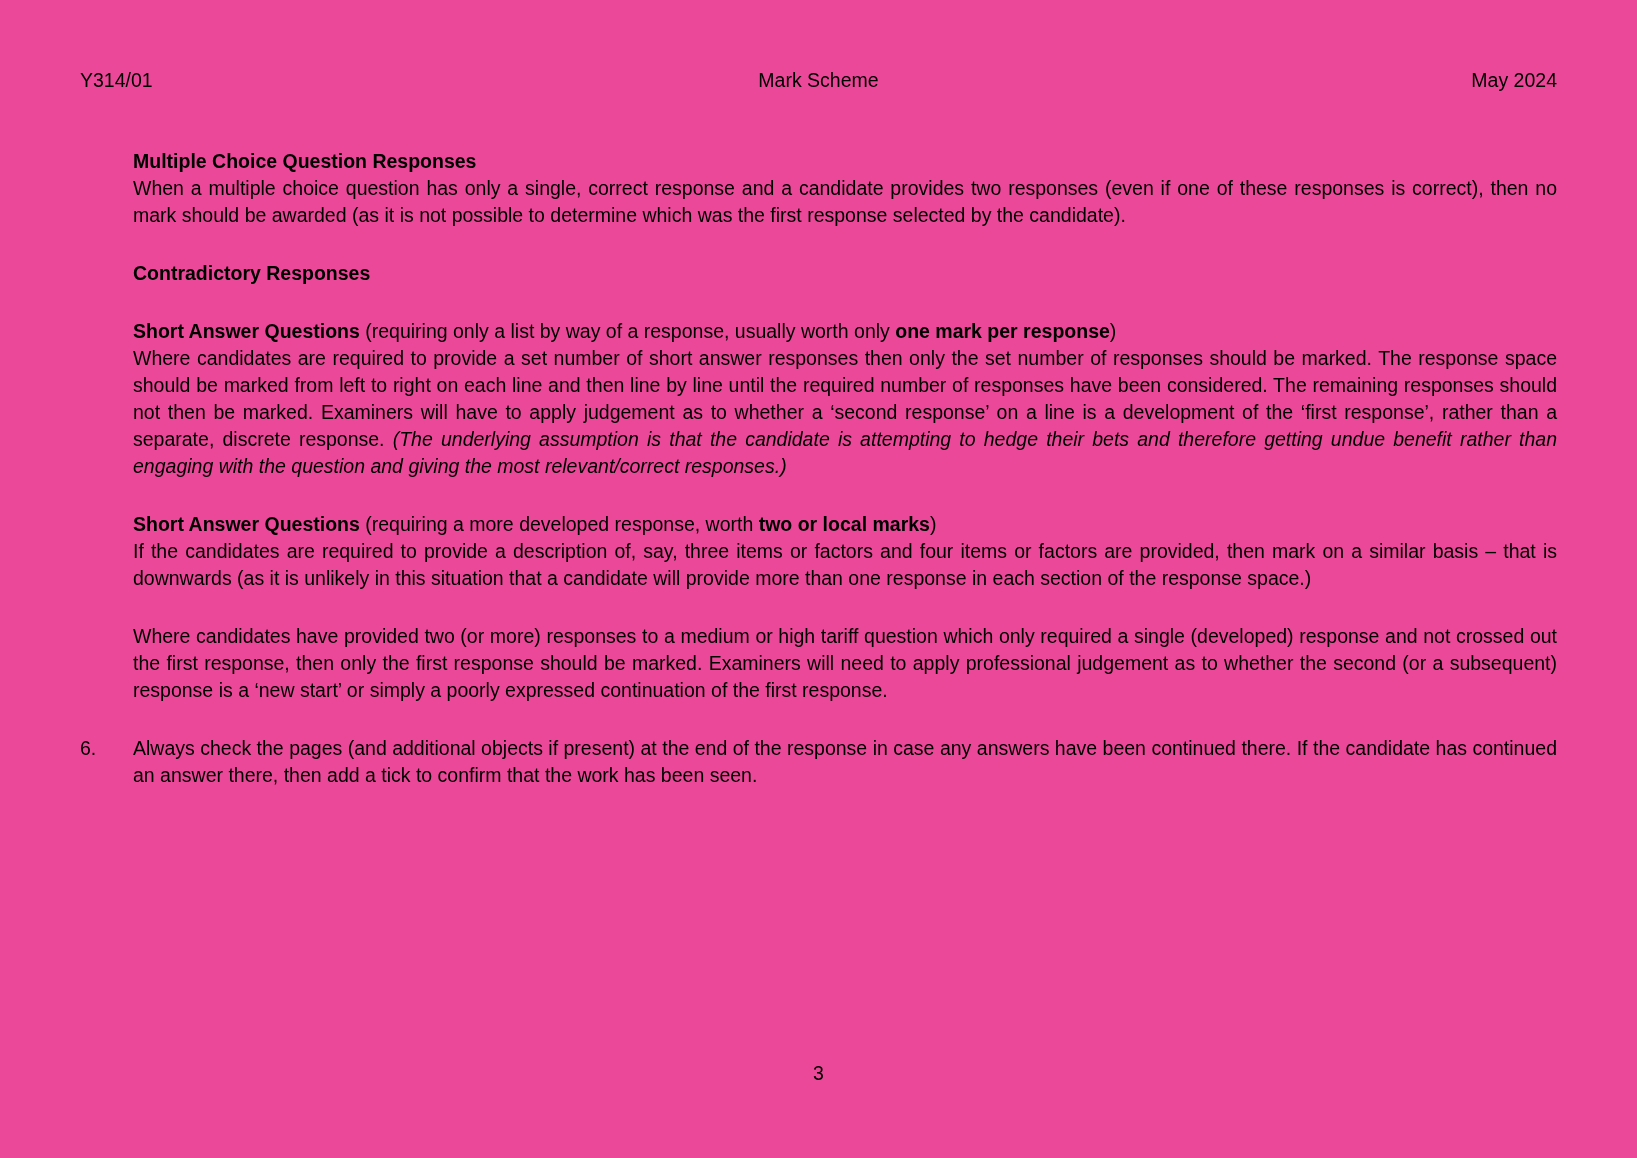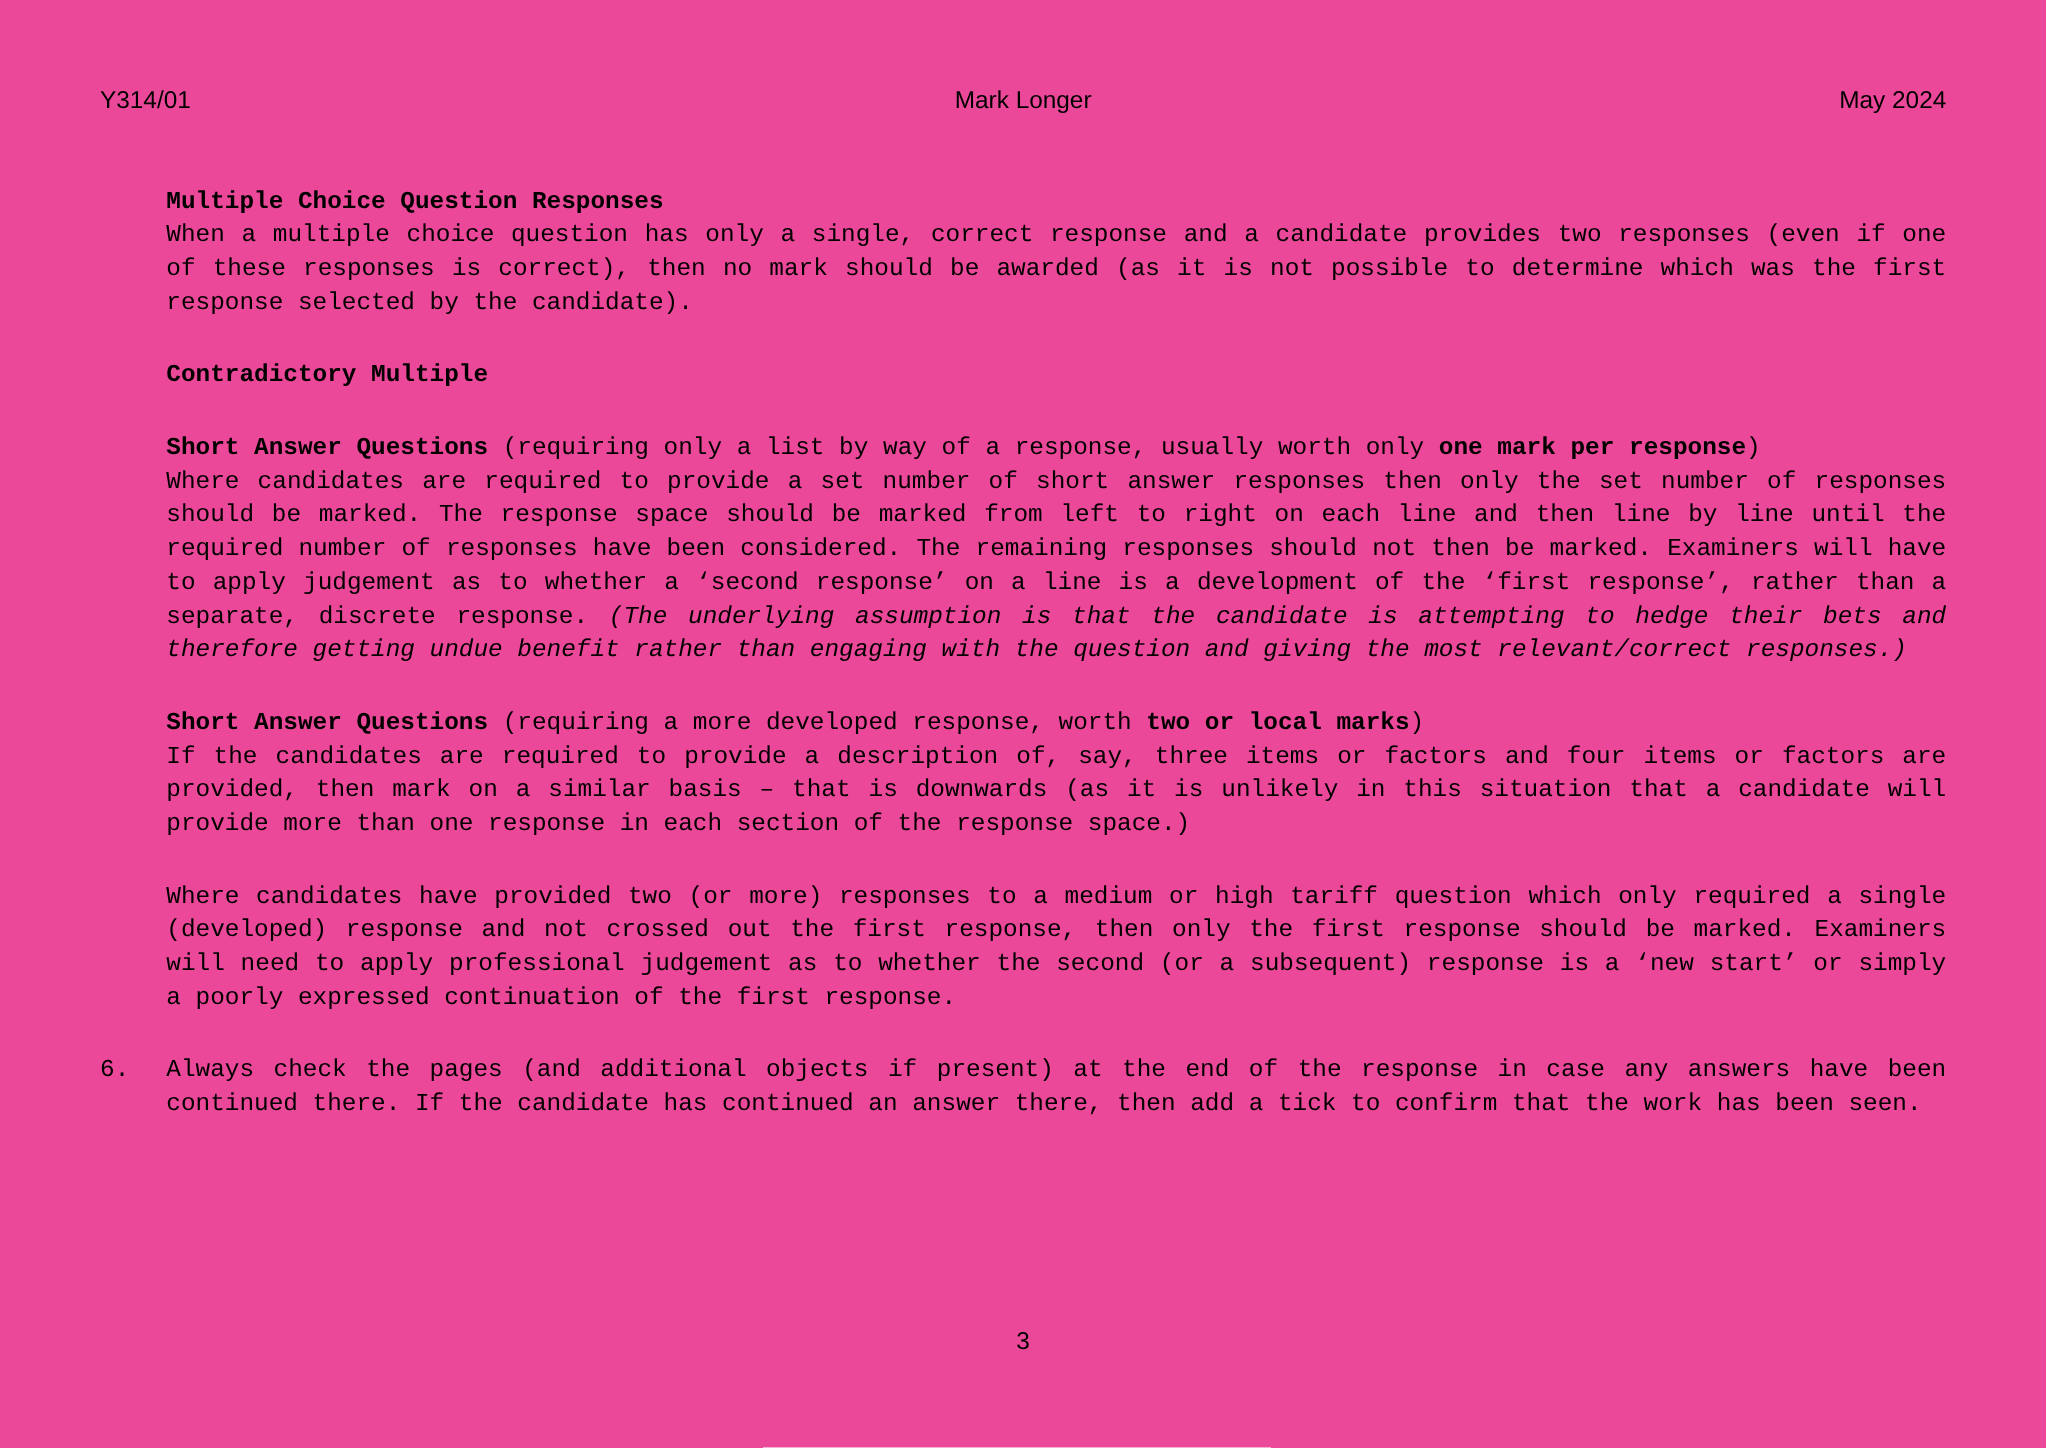--- a/index.html
+++ b/index.html
@@ -28,21 +28,20 @@
   .header .h-left  { position: absolute; left: 0; top: 0; }
   .header .h-center{ position: absolute; left: 50%; top: 0; transform: translateX(-50%); }
   .header .h-right { position: absolute; right: 0; top: 0; }
   .content {
     position: absolute;
     top: 148px;
     left: 133px;
     width: 1424px;
     font-size: 19.5px;
     line-height: 27px;
-    font-family: Liberation Mono, monospace;
   }
   .doc-section { margin: 0 0 31px 0; }
   .content p { margin: 0; padding: 0; }
   .section-heading { text-align: left; }
   .body-para { text-align: justify; }
   .bold { font-weight: bold; }
   .italic { font-style: italic; }
   .numbered-item {
     position: relative;
     margin-top: 0;
@@ -62,32 +61,32 @@
     line-height: 27px;
   }
 </style>
 </head>
 <body>
 
 <div class="page">
 
   <div class="header">
     <span class="h-left">Y314/01</span>
-    <span class="h-center">Mark Longer</span>
+    <span class="h-center">Mark Scheme</span>
     <span class="h-right">May 2024</span>
   </div>
 
   <div class="content">
     <div>
         <section class="doc-section">
           <p class="section-heading"><span class="bold">Multiple Choice Question Responses</span></p>
           <p class="body-para"><span>When a multiple choice question has only a single, correct response and a candidate provides two responses (even if one of these responses is correct), then no mark should be awarded (as it is not possible to determine which was the first response selected by the candidate).</span></p>
         </section>
         <section class="doc-section">
-          <p class="section-heading"><span class="bold">Contradictory Multiple</span></p>
+          <p class="section-heading"><span class="bold">Contradictory Responses</span></p>
         </section>
         <section class="doc-section">
           <p class="section-heading"><span class="bold">Short Answer Questions</span><span> (requiring only a list by way of a response, usually worth only </span><span class="bold">one mark per response</span><span>)</span></p>
           <p class="body-para"><span>Where candidates are required to provide a set number of short answer responses then only the set number of responses should be marked. The response space should be marked from left to right on each line and then line by line until the required number of responses have been considered. The remaining responses should not then be marked. Examiners will have to apply judgement as to whether a ‘second response’ on a line is a development of the ‘first response’, rather than a separate, discrete response.  </span><span class="italic">(The underlying assumption is that the candidate is attempting to hedge their bets and therefore getting undue benefit rather than engaging with the question and giving the most relevant/correct responses.)</span></p>
         </section>
         <section class="doc-section">
           <p class="section-heading"><span class="bold">Short Answer Questions</span><span> (requiring a more developed response, worth </span><span class="bold">two or local marks</span><span>)</span></p>
           <p class="body-para"><span>If the candidates are required to provide a description of, say, three items or factors and four items or factors are provided, then mark on a similar basis – that is downwards (as it is unlikely in this situation that a candidate will provide more than one response in each section of the response space.)</span></p>
         </section>
         <section class="doc-section">

